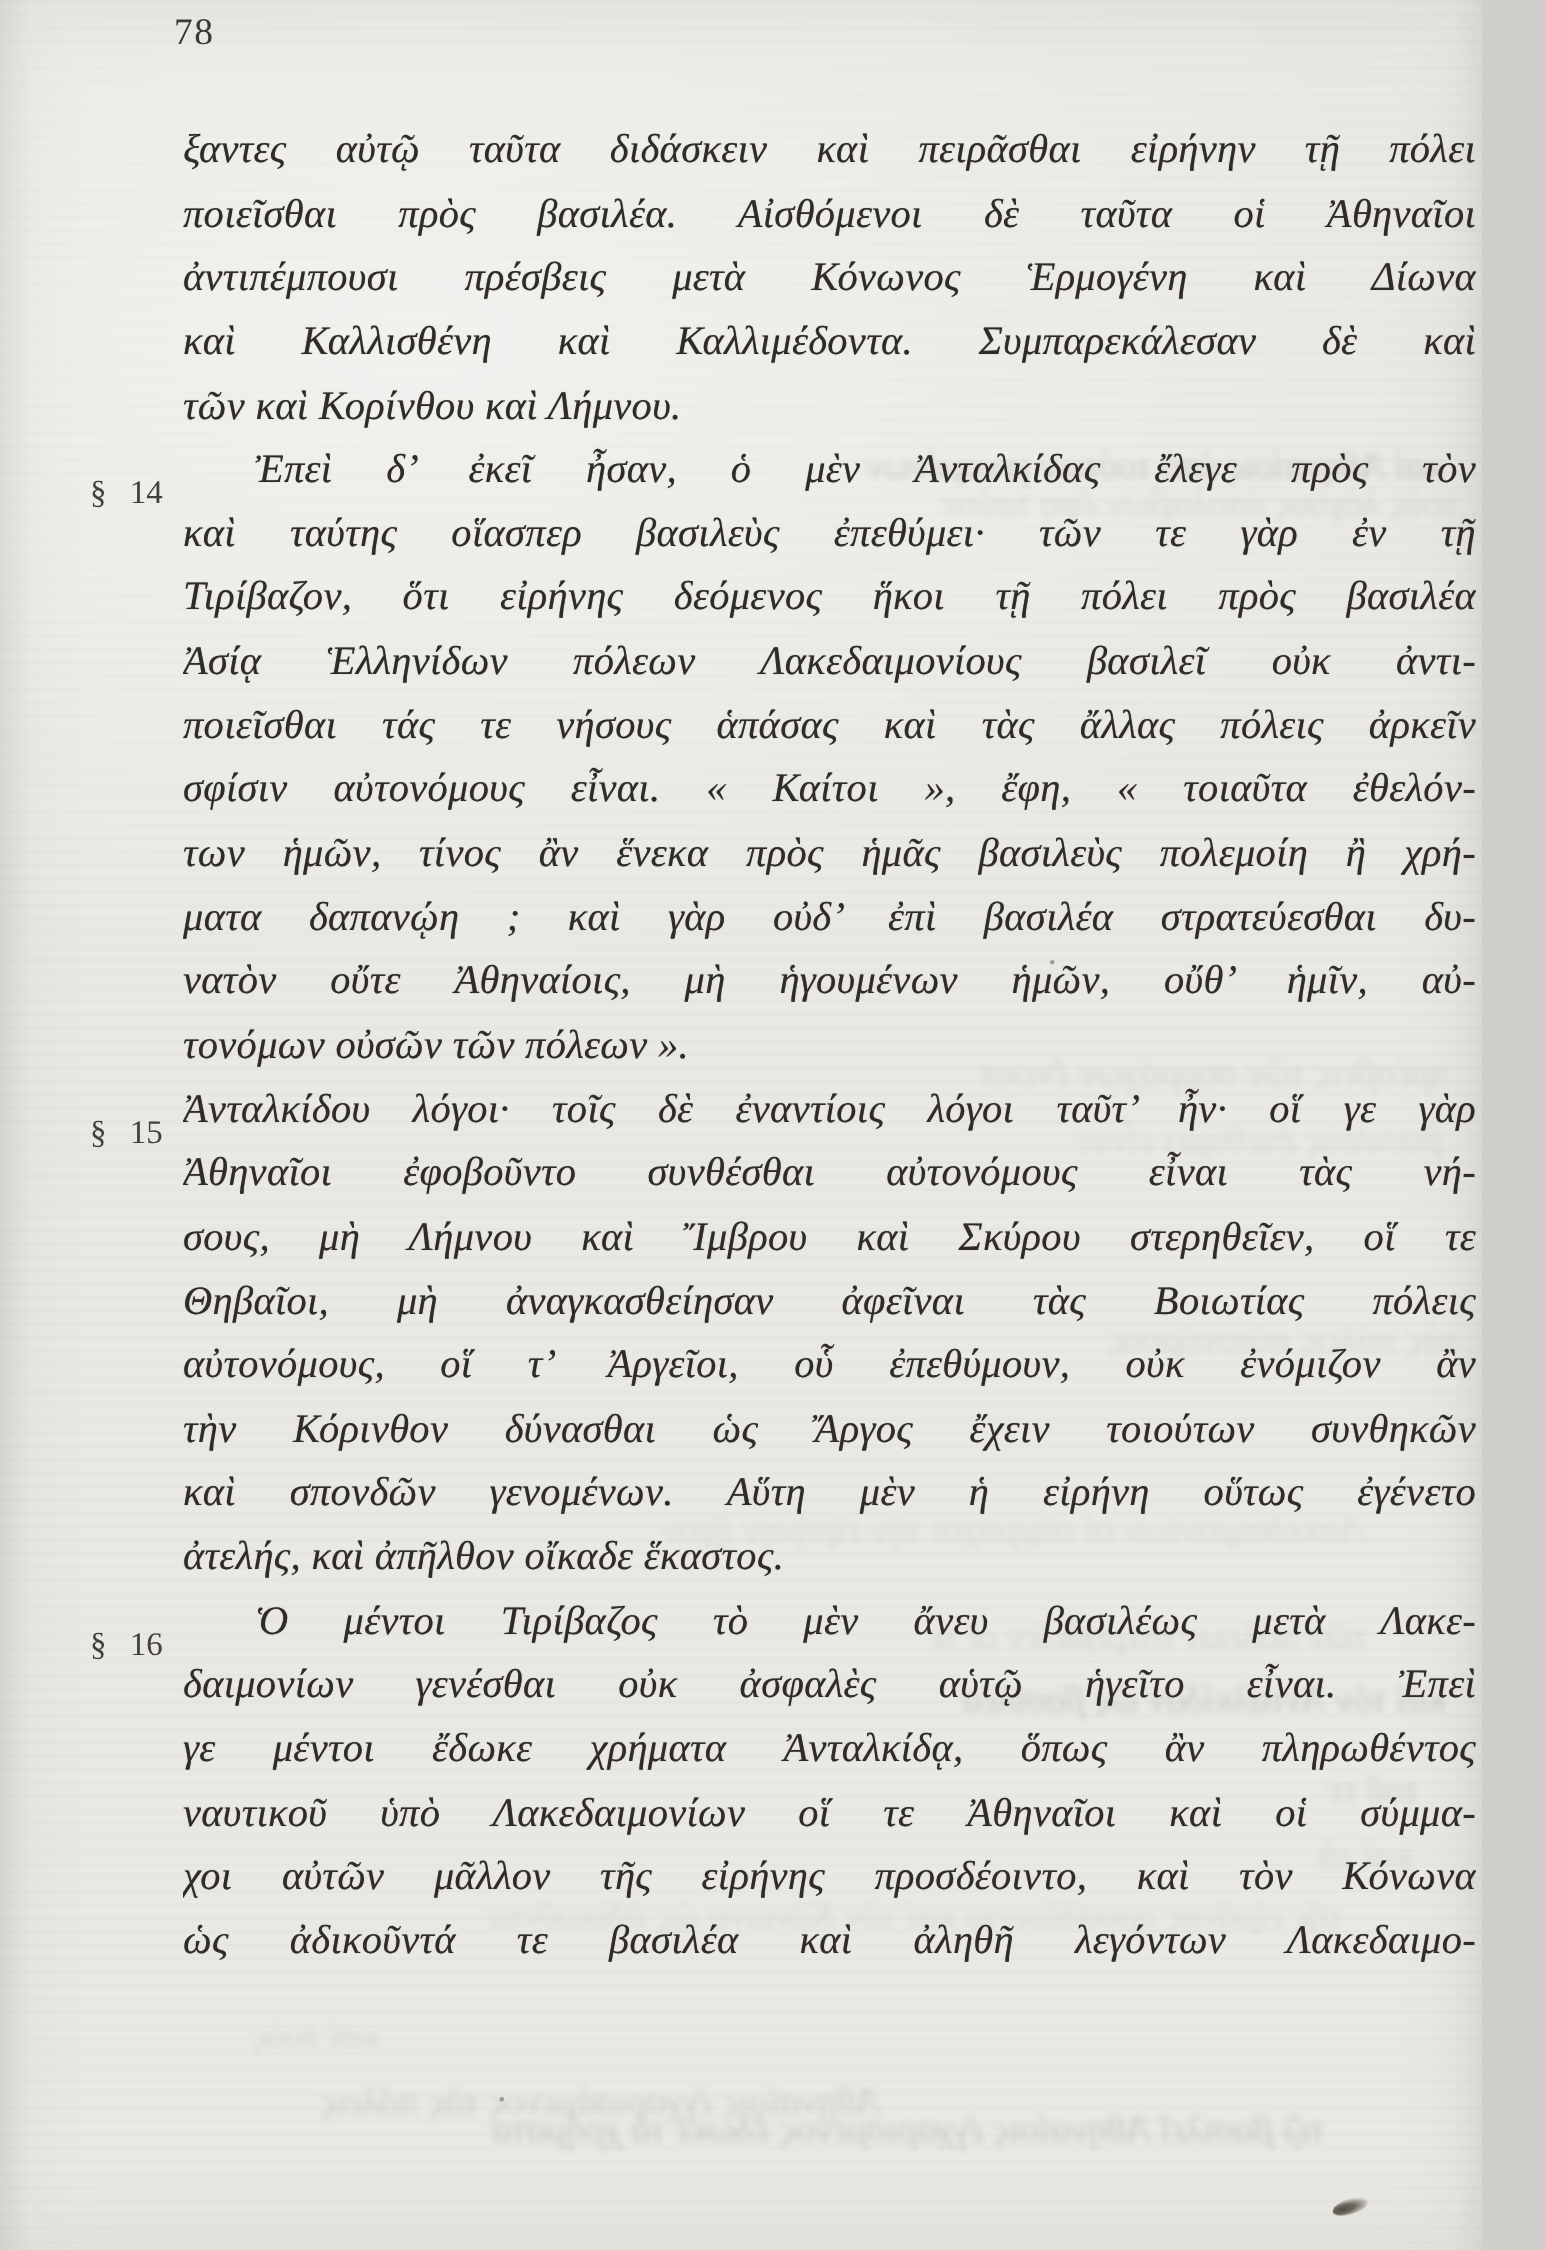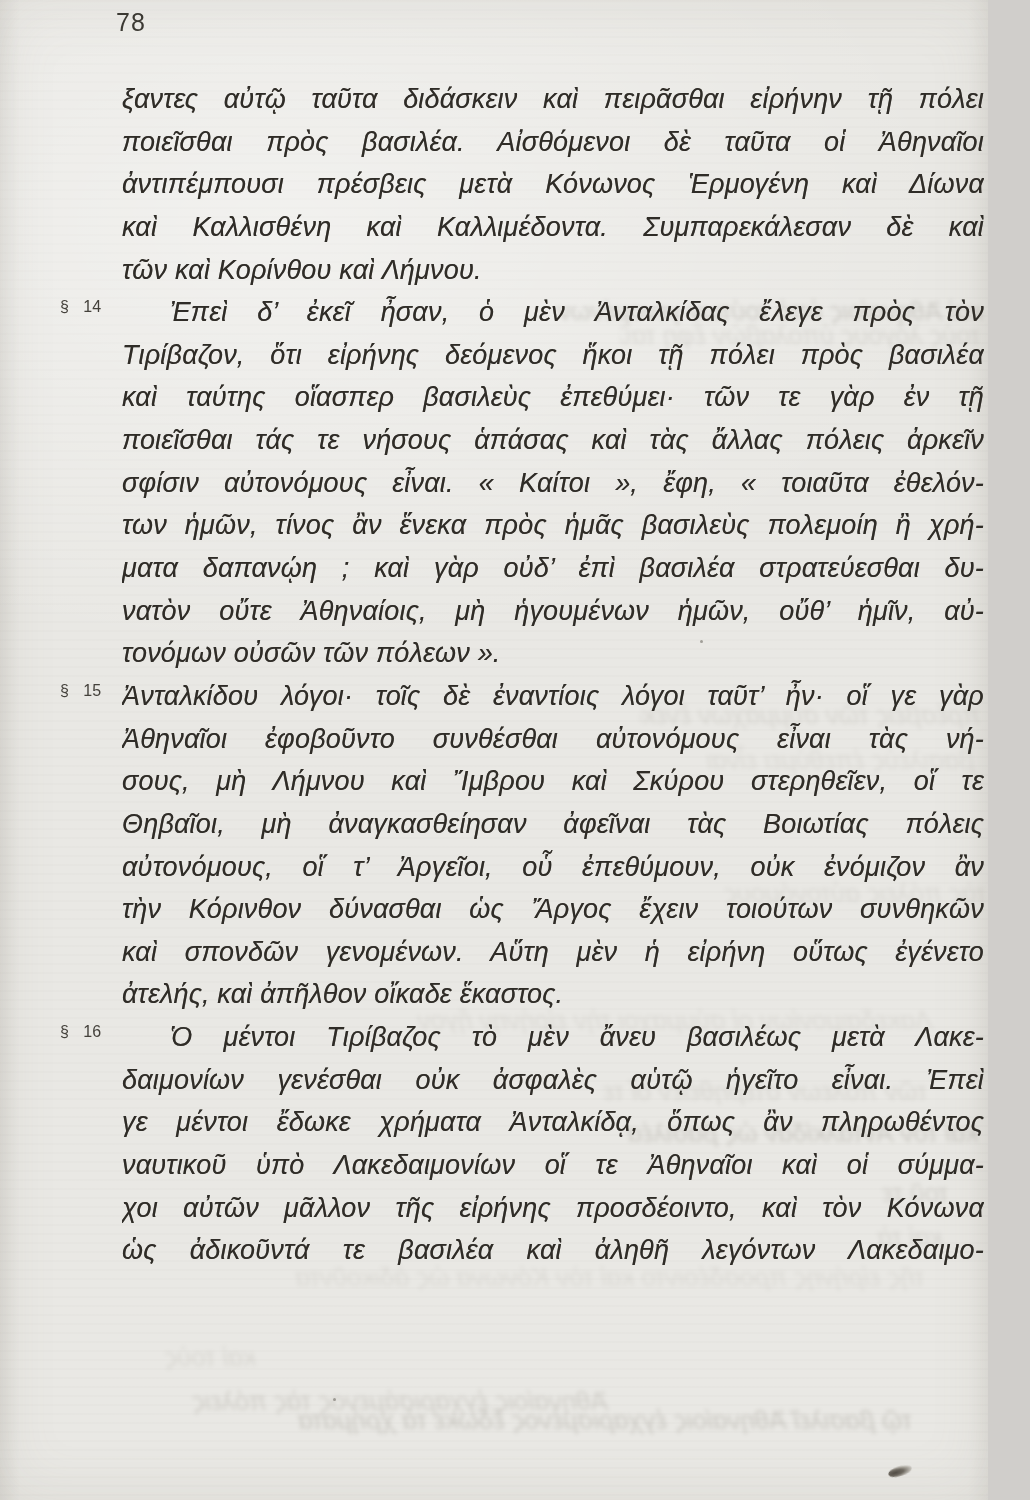--- a/index.html
+++ b/index.html
@@ -1,20 +1,20 @@
 <!DOCTYPE html>
 <html><head>
 <meta charset="utf-8">
 <style>
   html,body{margin:0;padding:0;background:#d0cecb;}
   .page{
     position:relative;
     width:988px;height:1500px;
     overflow:hidden;
-    font-family:Liberation Sans, sans-serif;
+    font-family:Liberation Serif, serif;
     background:
       radial-gradient(1100px 700px at 28% 15%, rgba(255,255,255,0.40), rgba(255,255,255,0) 62%),
       linear-gradient(90deg, rgba(110,105,95,0.10) 0px, rgba(110,105,95,0) 2%, rgba(110,105,95,0) 98%, rgba(110,105,95,0.07) 100%),
       repeating-linear-gradient(180deg, rgba(90,85,75,0.02) 0px, rgba(90,85,75,0.02) 2px, rgba(0,0,0,0) 2px, rgba(0,0,0,0) 9px),
       #e9e8e4;
     box-shadow:inset 0 0 60px rgba(120,112,98,0.12);
   }
   .page-number{
     position:absolute;left:116px;top:8px;
     font-size:25px;color:#3b3933;
@@ -39,22 +39,22 @@
     font-size:27px;font-style:italic;
     color:#2f2c27;
     letter-spacing:0.2px;
     text-align:justify;text-align-last:justify;
     overflow:hidden;
     text-shadow:0 0 0.6px rgba(47,44,39,0.55);
   }
   .line.short{text-align-last:left;}
   .line.indent{padding-left:48px;}
   .marker{
-    position:absolute;left:-62px;top:7px;
-    font-size:16px;font-style:normal;
+    position:absolute;left:-62px;top:24px;
+    font-size:22px;font-style:normal;
     color:#44413b;word-spacing:10px;
   }
   .ink-smudge{
     position:absolute;left:888px;top:1466px;width:24px;height:10px;
     border-radius:60% 40% 50% 50%;
     background:radial-gradient(ellipse at 28% 55%, #514c44 0%, #6e6960 35%, rgba(140,134,124,0.55) 62%, rgba(140,134,124,0) 80%);
     transform:rotate(-16deg);
     filter:blur(0.4px);
   }
   .dust{position:absolute;width:3px;height:3px;border-radius:50%;background:rgba(90,85,78,0.5);}
@@ -86,22 +86,23 @@
       <div class="para">
         <div class="line">ξαντες αὐτῷ ταῦτα διδάσκειν καὶ πειρᾶσθαι εἰρήνην τῇ πόλει</div>
         <div class="line">ποιεῖσθαι πρὸς βασιλέα. Αἰσθόμενοι δὲ ταῦτα οἱ Ἀθηναῖοι</div>
         <div class="line">ἀντιπέμπουσι πρέσβεις μετὰ Κόνωνος Ἑρμογένη καὶ Δίωνα</div>
         <div class="line">καὶ Καλλισθένη καὶ Καλλιμέδοντα. Συμπαρεκάλεσαν δὲ καὶ</div>
         <div class="line short">τῶν καὶ Κορίνθου καὶ Λήμνου.</div>
       </div>
       <div class="para">
         <span class="marker">§ 14</span>
         <div class="line indent">Ἐπεὶ δ’ ἐκεῖ ἦσαν, ὁ μὲν Ἀνταλκίδας ἔλεγε πρὸς τὸν</div>
+        <div class="line">καὶ ταύτης οἵασπερ βασιλεὺς ἐπεθύμει· τῶν τε γὰρ ἐν τῇ</div>
         <div class="line">Τιρίβαζον, ὅτι εἰρήνης δεόμενος ἥκοι τῇ πόλει πρὸς βασιλέα</div>
-        <div class="line">καὶ ταύτης οἵασπερ βασιλεὺς ἐπεθύμει· τῶν τε γὰρ ἐν τῇ</div>
+        <div class="line">Ἀσίᾳ Ἑλληνίδων πόλεων Λακεδαιμονίους βασιλεῖ οὐκ ἀντι-</div>
         <div class="line">ποιεῖσθαι τάς τε νήσους ἁπάσας καὶ τὰς ἄλλας πόλεις ἀρκεῖν</div>
         <div class="line">σφίσιν αὐτονόμους εἶναι. « Καίτοι », ἔφη, « τοιαῦτα ἐθελόν-</div>
         <div class="line">των ἡμῶν, τίνος ἂν ἕνεκα πρὸς ἡμᾶς βασιλεὺς πολεμοίη ἢ χρή-</div>
         <div class="line">ματα δαπανῴη ; καὶ γὰρ οὐδ’ ἐπὶ βασιλέα στρατεύεσθαι δυ-</div>
         <div class="line">νατὸν οὔτε Ἀθηναίοις, μὴ ἡγουμένων ἡμῶν, οὔθ’ ἡμῖν, αὐ-</div>
         <div class="line short">τονόμων οὐσῶν τῶν πόλεων ».</div>
       </div>
       <div class="para">
         <span class="marker">§ 15</span>
         <div class="line">Ἀνταλκίδου λόγοι· τοῖς δὲ ἐναντίοις λόγοι ταῦτ’ ἦν· οἵ γε γὰρ</div>

